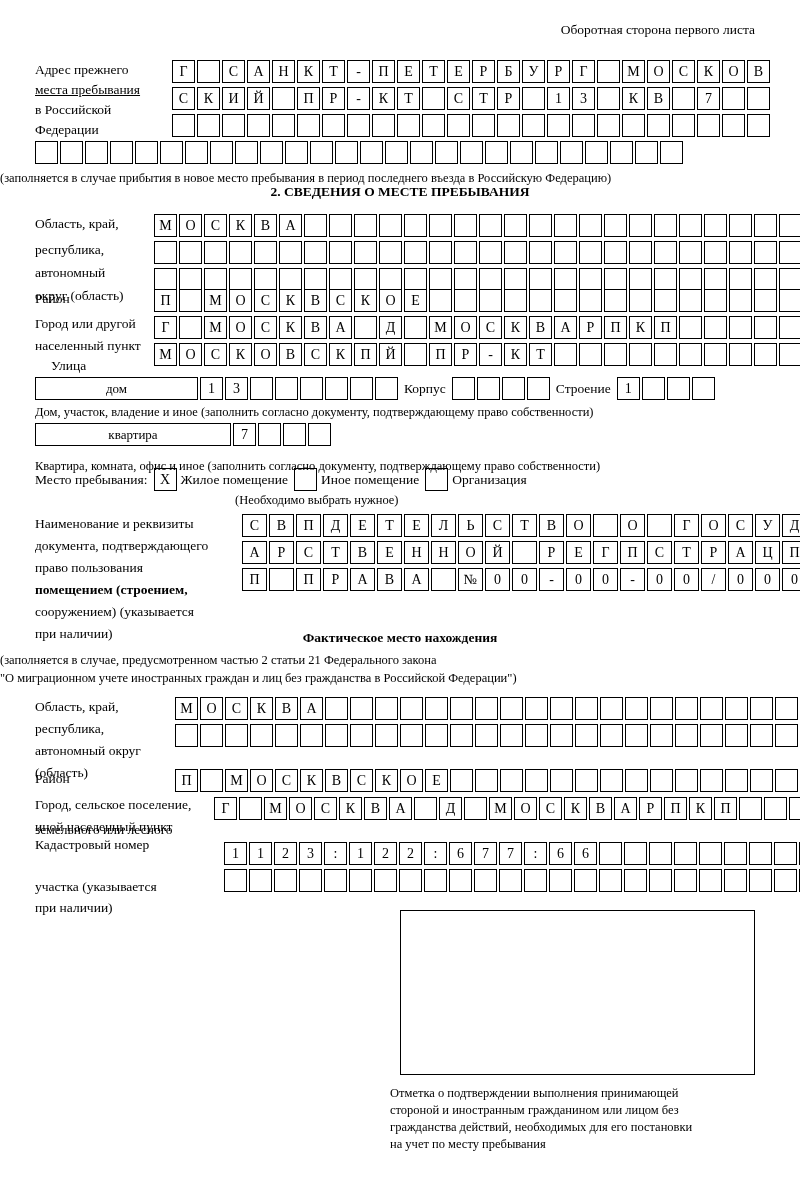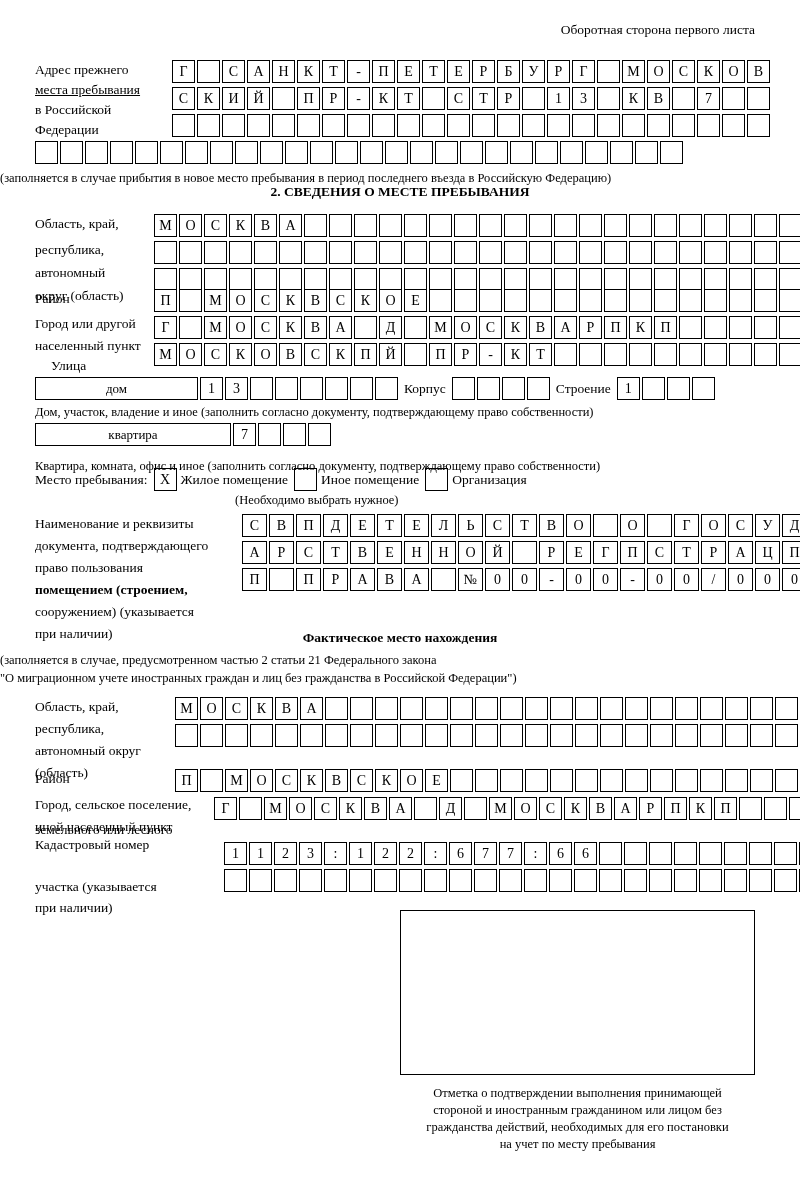--- a/index.html
+++ b/index.html
@@ -90,21 +90,20 @@
     vertical-align: middle;
   }
   .bigbox {
     position: absolute;
     border: 1px solid #000;
     box-sizing: border-box;
     background: #fff;
   }
   .footnote {
     position: absolute;
-    text-align: center;
     font-size: 12.5px;
     line-height: 17px;
   }
 </style>
 </head>
 <body>
 
 <div class="page">
 
   <div class="hdr-right">Оборотная сторона первого листа</div>

